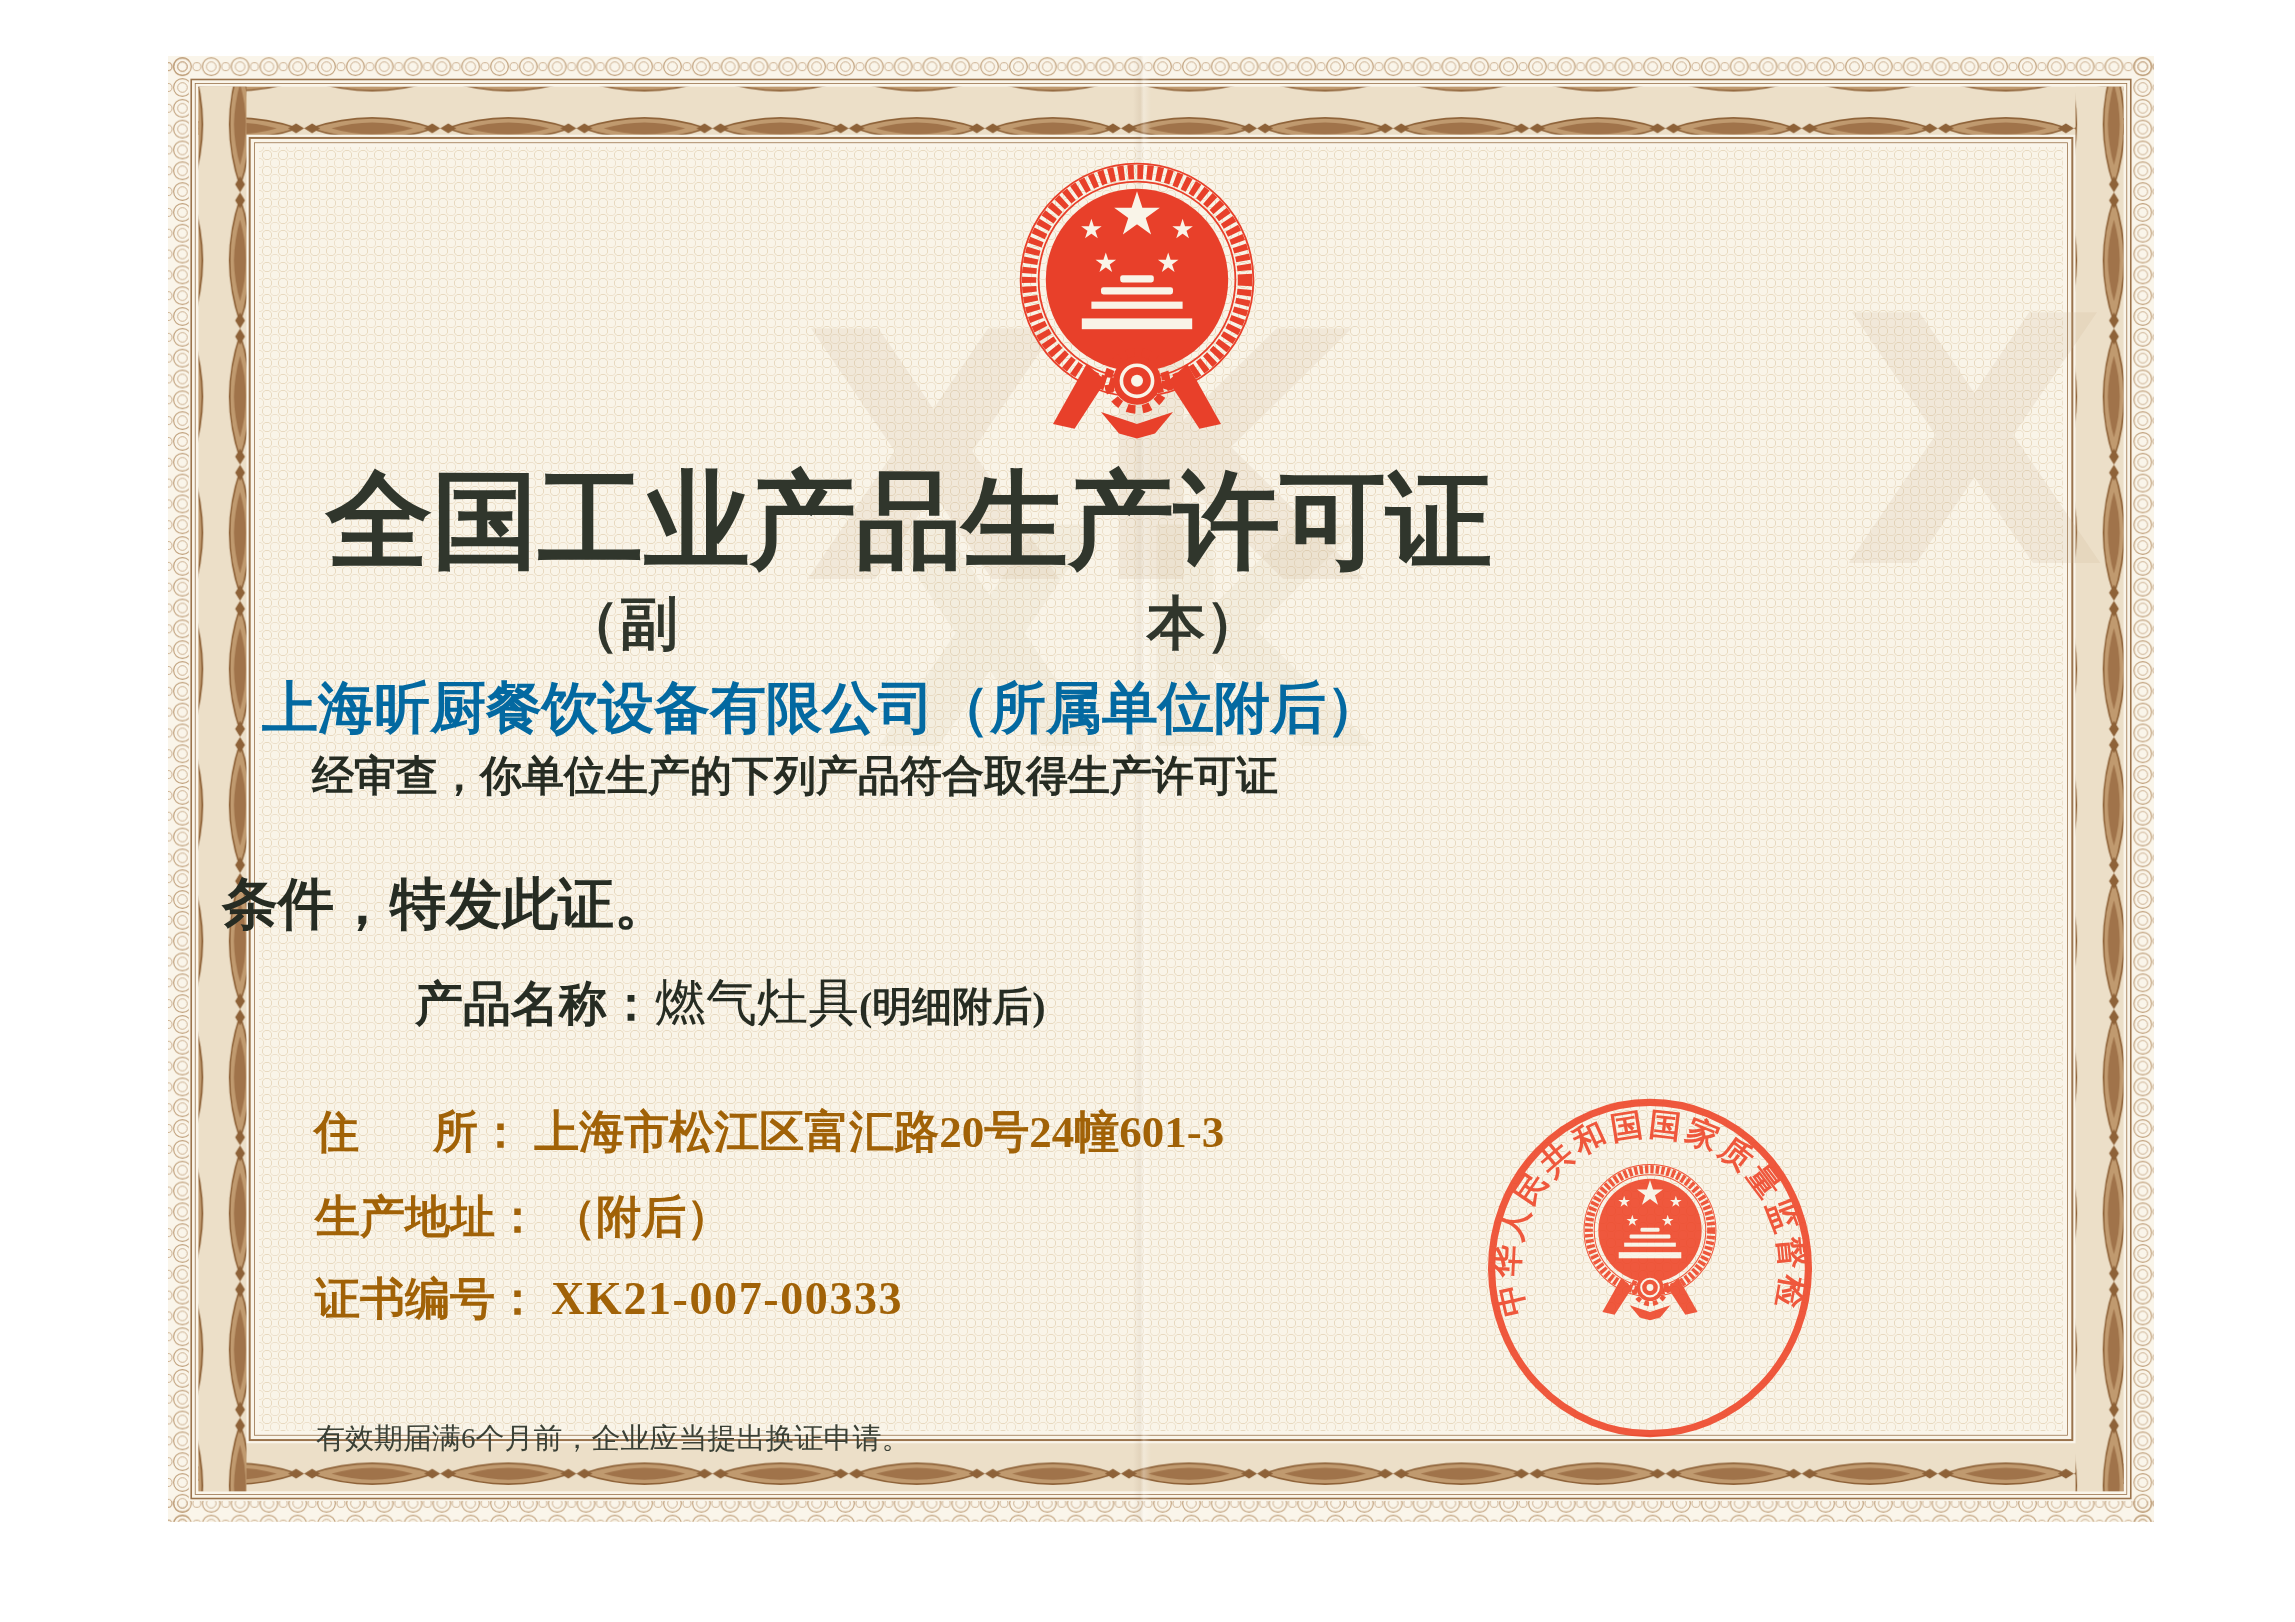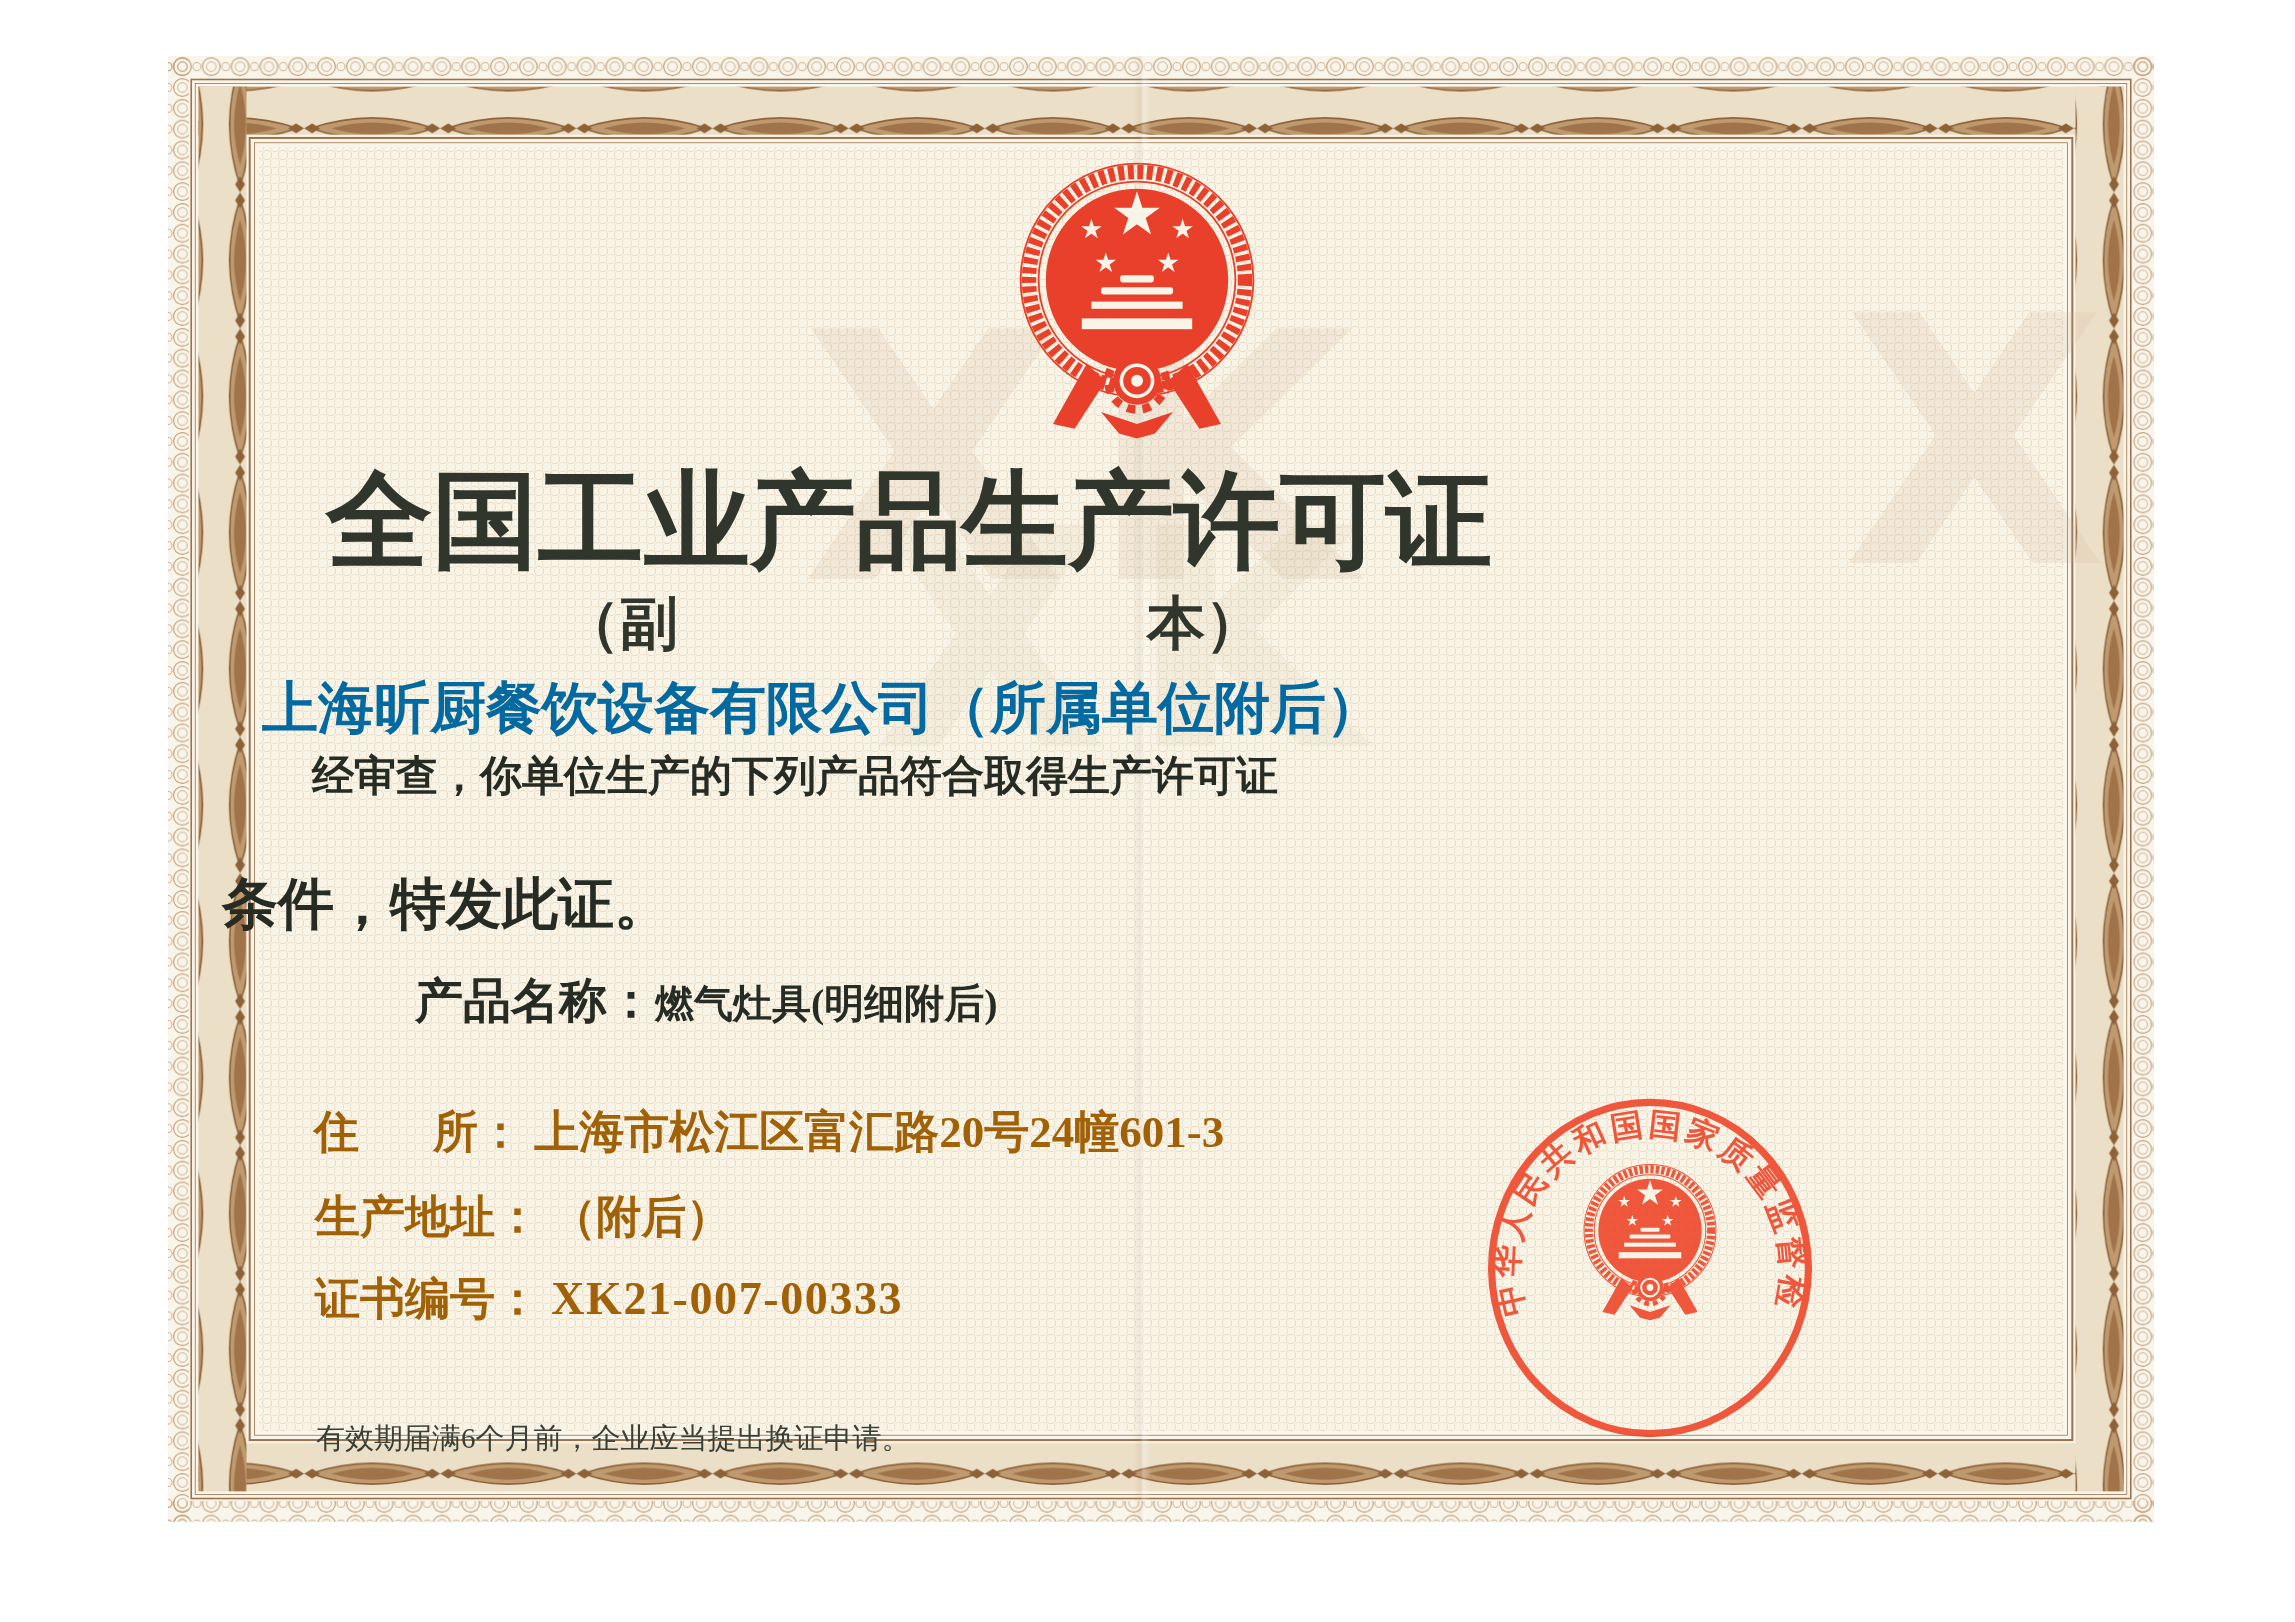--- a/index.html
+++ b/index.html
@@ -48,21 +48,21 @@
     letter-spacing:0px;white-space:nowrap;color:#30362c;
   }
   .subtitle{position:absolute;top:529px;font-size:58px;font-weight:600;color:#30362c;}
   .sub-l{left:394px;}
   .sub-r{left:979px;}
   .company{position:absolute;left:94px;top:615px;font-size:56px;font-weight:600;white-space:nowrap;color:#0369a1;}
   .body1{position:absolute;left:144px;top:692px;font-size:42px;font-weight:700;white-space:nowrap;color:#262c23;}
   .body2{position:absolute;left:54px;top:811px;font-size:56px;font-weight:700;white-space:nowrap;color:#262c23;}
   .product{position:absolute;left:247px;top:913px;white-space:nowrap;color:#262c23;}
   .product .lbl{font-size:48px;font-weight:700;}
-  .product .val{font-size:39px;font-weight:700;margin-top:11px;}
+  .product .val{font-size:51px;font-weight:400;margin-top:11px;}
   .product .note{font-size:40px;font-weight:700;}
   .fieldline{position:absolute;white-space:nowrap;font-size:45px;font-weight:600;color:#a16207;}
   .f-addr{left:146px;top:1046px;}
   .f-prod{left:147px;top:1131px;}
   .f-no{left:147px;top:1213px;}
   .f-valid{left:148px;top:1296px;}
   .gap{display:inline-block;width:74px;}
   .sp{display:inline-block;width:11.2px;}
   .fieldline .num{font-size:46px;letter-spacing:1.6px;}
   .footnote{position:absolute;left:148px;top:1363px;font-size:29px;font-weight:400;color:#3a4036;white-space:nowrap;}

